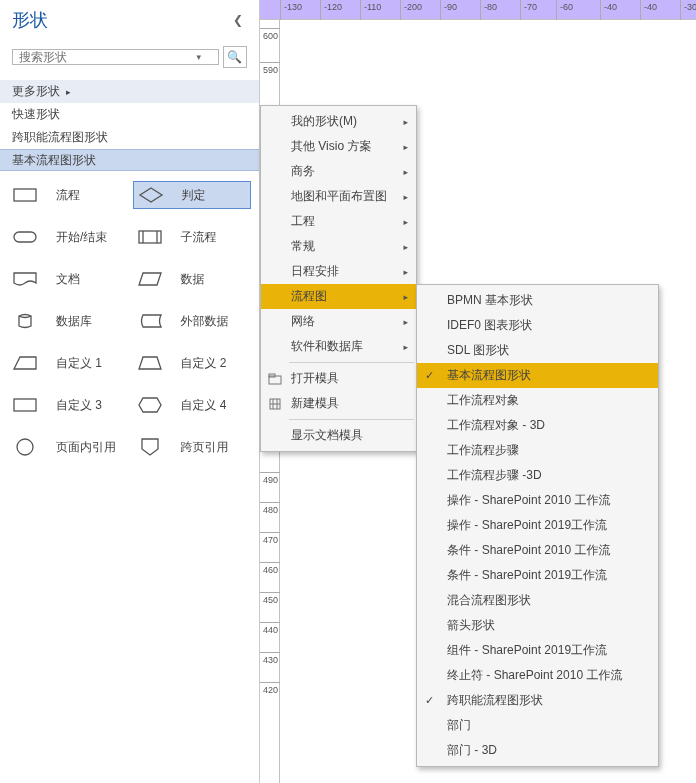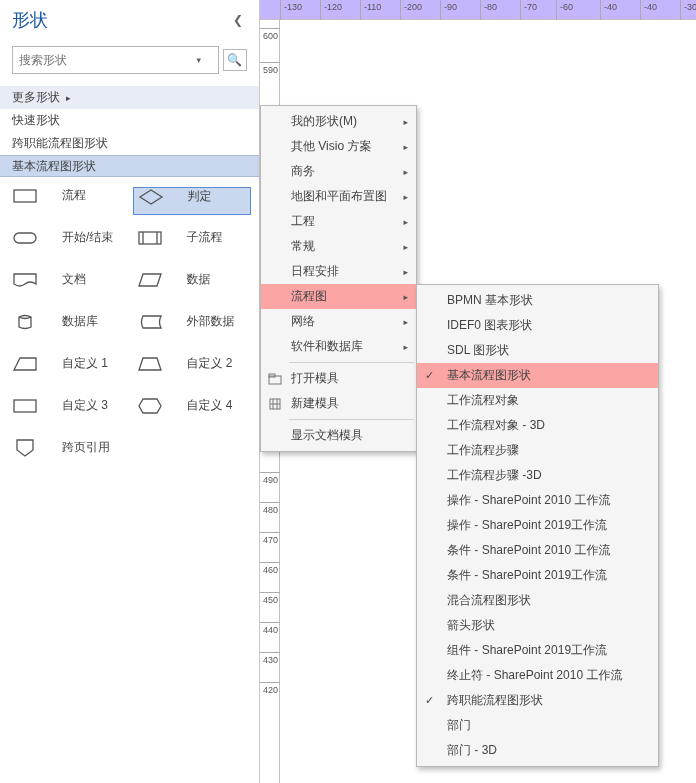--- a/index.html
+++ b/index.html
@@ -30,21 +30,21 @@
     align-items: center;
     justify-content: space-between;
   }
   .collapse-chevron { color:#666; font-size:12px; padding:2px 4px; cursor:pointer; }
   .search-row {
     display:flex; align-items:center;
     margin: 4px 12px 12px;
   }
   .search-input {
     flex:1;
-    height:28px;
+    height:16px;
     border:1px solid #b7b7b7;
     padding:2px 18px 2px 6px;
     font-size:12px;
     color:#333;
   }
   .search-drop {
     position:absolute; right:46px;
     font-size:9px; color:#666;
     pointer-events:none;
   }
@@ -76,22 +76,22 @@
     font-weight:400;
   }
   .shape-grid {
     padding:10px 8px;
     display:grid;
     grid-template-columns: 1fr 1fr;
     row-gap:14px;
     column-gap:6px;
   }
   .shape-item {
-    display:flex; 
-    gap:24px;
+    display:flex; align-items:center;
+    gap:18px;
     height:28px;
     padding:0 4px;
     cursor:pointer;
   }
   .shape-item.sel {
     background:#c9d8ef;
     border:1px solid #5b8bd0;
   }
   .shape-ico {
     width:26px; height:18px;
@@ -134,21 +134,21 @@
   }
   .menu .mrow {
     height:25px;
     display:flex; align-items:center;
     padding:0 22px 0 30px;
     cursor:default;
     position:relative;
     white-space:nowrap;
     font-size:12px;
   }
-  .menu .mrow.hover { background:#fca5a5;text-align:center; }
+  .menu .mrow.hover { background:#eab308;text-align:center; }
   .menu .mrow .ck {
     position:absolute; left:8px; font-size:11px;
   }
   .menu .mrow .ico {
     position:absolute; left:6px; width:16px; height:16px;
     display:flex; align-items:center; justify-content:center;
   }
   .menu .mrow .arrw {
     position:absolute; right:8px; font-size:9px; color:#555;
   }
@@ -280,20 +280,28 @@
         <div class="shape-ico">
           <svg width="26" height="18">
             <polygon points="6,2 20,2 24,9 20,16 6,16 2,9" stroke="#555" stroke-width="1.3" fill="none"></polygon>
           </svg>
         </div>
         <span>自定义 4</span>
       </div>
       <div class="shape-item">
         <div class="shape-ico">
           <svg width="22" height="20">
+            <circle cx="11" cy="10" r="8" stroke="#555" stroke-width="1.3" fill="none"></circle>
+          </svg>
+        </div>
+        <span>页面内引用</span>
+      </div>
+      <div class="shape-item">
+        <div class="shape-ico">
+          <svg width="22" height="20">
             <polygon points="3,2 19,2 19,12 11,18 3,12" stroke="#555" stroke-width="1.3" fill="none"></polygon>
           </svg>
         </div>
         <span>跨页引用</span>
       </div>
     </div>
 </div>
 
 <div class="canvas">
   <div class="hruler" id="hruler">

